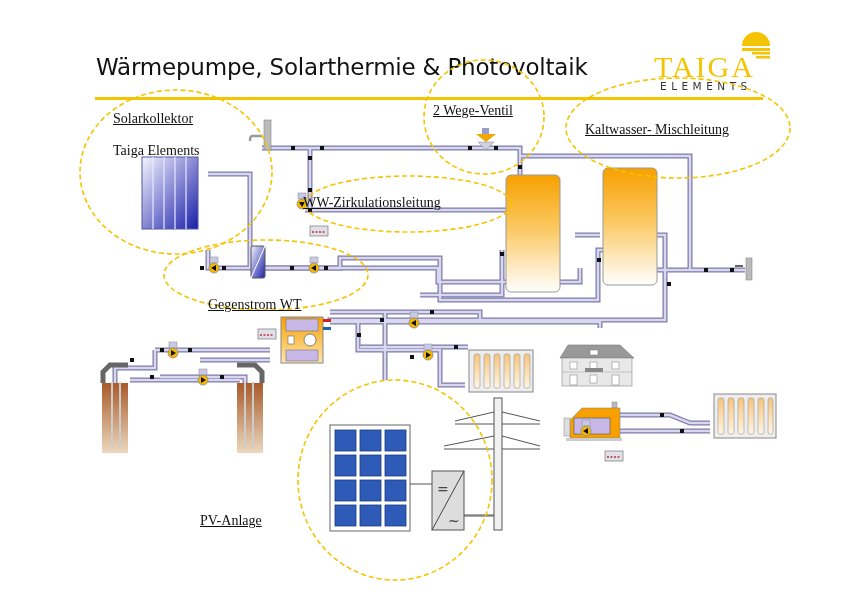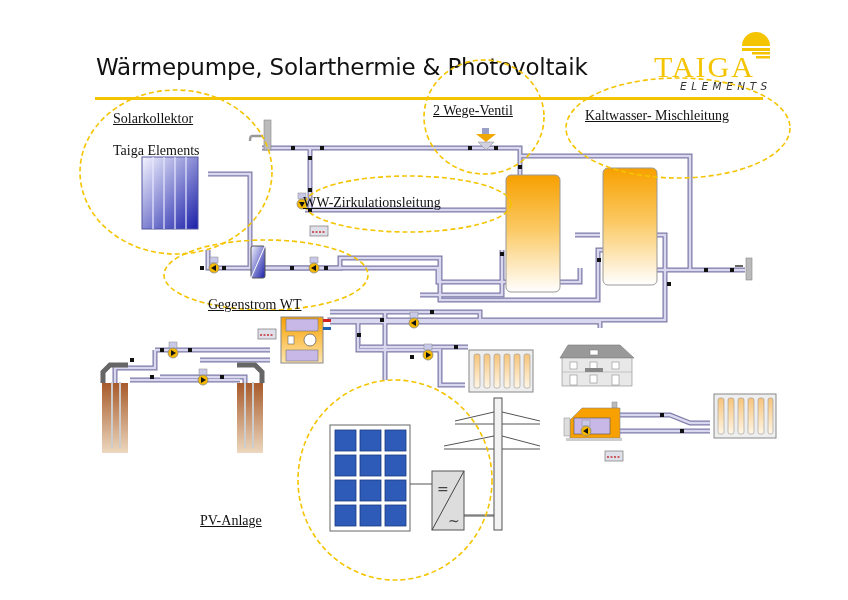--- a/index.html
+++ b/index.html
@@ -1,20 +1,20 @@
 <!DOCTYPE html>
 <html><head>
 <meta charset="utf-8">
 <style>
   html, body { margin:0; padding:0; background:#ffffff; }
   body { width:848px; height:600px; position:relative; overflow:hidden; font-family:"DejaVu Sans", sans-serif; }
   .title { position:absolute; left:96px; top:54px; font-size:23px; color:#111; letter-spacing:-0.2px; white-space:nowrap; font-family:"DejaVu Sans", sans-serif; }
   .rule { position:absolute; left:95px; top:97px; width:668px; height:3px; background:#f5c400; }
   .logo-word { position:absolute; left:654px; top:50px; font-size:30px; color:#f5c400; letter-spacing:2px; font-family:Liberation Serif, serif; font-weight:normal; }
-  .logo-sub { position:absolute; left:680px; top:80px; font-size:10.5px; color:#333; letter-spacing:4.5px; font-family:"DejaVu Sans", sans-serif;font-style:italic; }
+  .logo-sub { position:absolute; left:660px; top:80px; font-size:10.5px; color:#333; letter-spacing:4.5px; font-family:"DejaVu Sans", sans-serif; }
   .lbl { position:absolute; font-size:14px; color:#111; white-space:nowrap; font-family:Liberation Serif, serif;text-align:center; }
   .u { text-decoration:underline; }
   svg#diagram { position:absolute; left:0; top:0; }
 </style>
 </head>
 <body>
 
 <div class="title">Wärmepumpe,  Solarthermie &amp; Photovoltaik</div>
 <div class="rule"></div>
 
@@ -333,16 +333,16 @@
     <ellipse cx="678" cy="128" rx="112" ry="50"></ellipse>
     <ellipse cx="408" cy="204" rx="103" ry="28"></ellipse>
     <ellipse cx="266" cy="275" rx="102" ry="35"></ellipse>
     <ellipse cx="395" cy="480" rx="97" ry="100"></ellipse>
   </g>
 </svg>
 
 <div class="lbl u" style="left:113px;top:111px;">Solarkollektor</div>
 <div class="lbl" style="left:113px;top:133px;margin-top:10px;">Taiga Elements</div>
 <div class="lbl u" style="left:433px;top:103px;">2 Wege-Ventil</div>
-<div class="lbl u" style="left:585px;top:108px;">Kaltwasser- Mischleitung</div>
+<div class="lbl u" style="left:585px;top:122px;">Kaltwasser- Mischleitung</div>
 <div class="lbl u" style="left:303px;top:195px;">WW-Zirkulationsleitung</div>
 <div class="lbl u" style="left:208px;top:297px;">Gegenstrom WT</div>
 <div class="lbl u" style="left:200px;top:485px;margin-top:28px;">PV-Anlage</div>
 
 </body></html>

